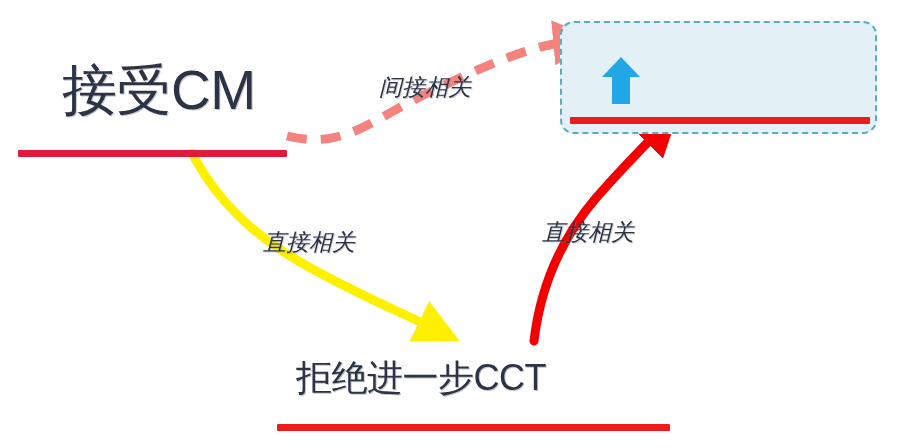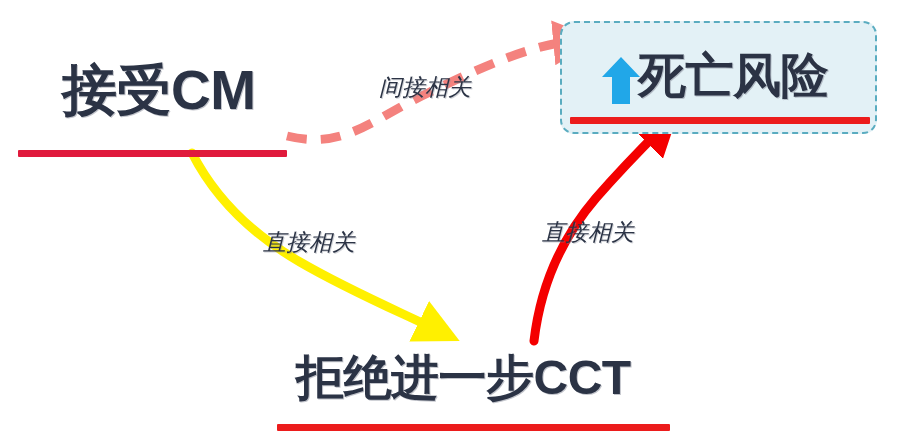--- a/index.html
+++ b/index.html
@@ -19,36 +19,36 @@
   }
   .svg-layer {
     position: absolute;
     left: 0;
     top: 0;
     width: 898px;
     height: 448px;
   }
   .node-label {
     position: absolute;
-    font-weight: bold;
+    font-weight: normal;
     color: #2b3345;
     text-shadow: 1px 1px 0 rgba(120,125,140,0.45);
     white-space: nowrap;
     letter-spacing: -0.5px;
   }
   #node-cm-label {
     left: 62px;
     top: 57px;
     font-size: 55px;
     line-height: 66px;
   }
   #node-cct-label {
     left: 296px;
     top: 348px;
-    font-size: 48px;
+    font-size: 36px;
     line-height: 60px;
   }
   #node-risk-label {
     left: 638px;
     top: 46px;
     font-size: 48px;
     line-height: 60px;
   }
   .underline {
     position: absolute;
@@ -141,21 +141,20 @@
 
     <path d="M 534,341 C 540,290 560,240 596,198 C 624,166 648,142 661,129" fill="none" stroke="#f40000" stroke-width="9" stroke-linecap="round" marker-end="url(#head-red)"></path>
   </svg>
 
   <div id="risk-box"></div>
 
   <svg id="up-arrow-icon" viewBox="0 0 38 47">
     <path d="M19,0 L38,20 L28,20 L28,47 L10,47 L10,20 L0,20 Z" fill="#21a7e8"></path>
   </svg>
 
-  <div class="node-label" id="node-risk-label">死亡风险</div>
 
   <div class="underline" id="underline-risk"></div>
 
   <div class="node-label" id="node-cm-label">接受CM</div>
 
   <div class="underline" id="underline-cm"></div>
 
   <div class="node-label" id="node-cct-label">拒绝进一步CCT</div>
 
   <div class="underline" id="underline-cct"></div>

